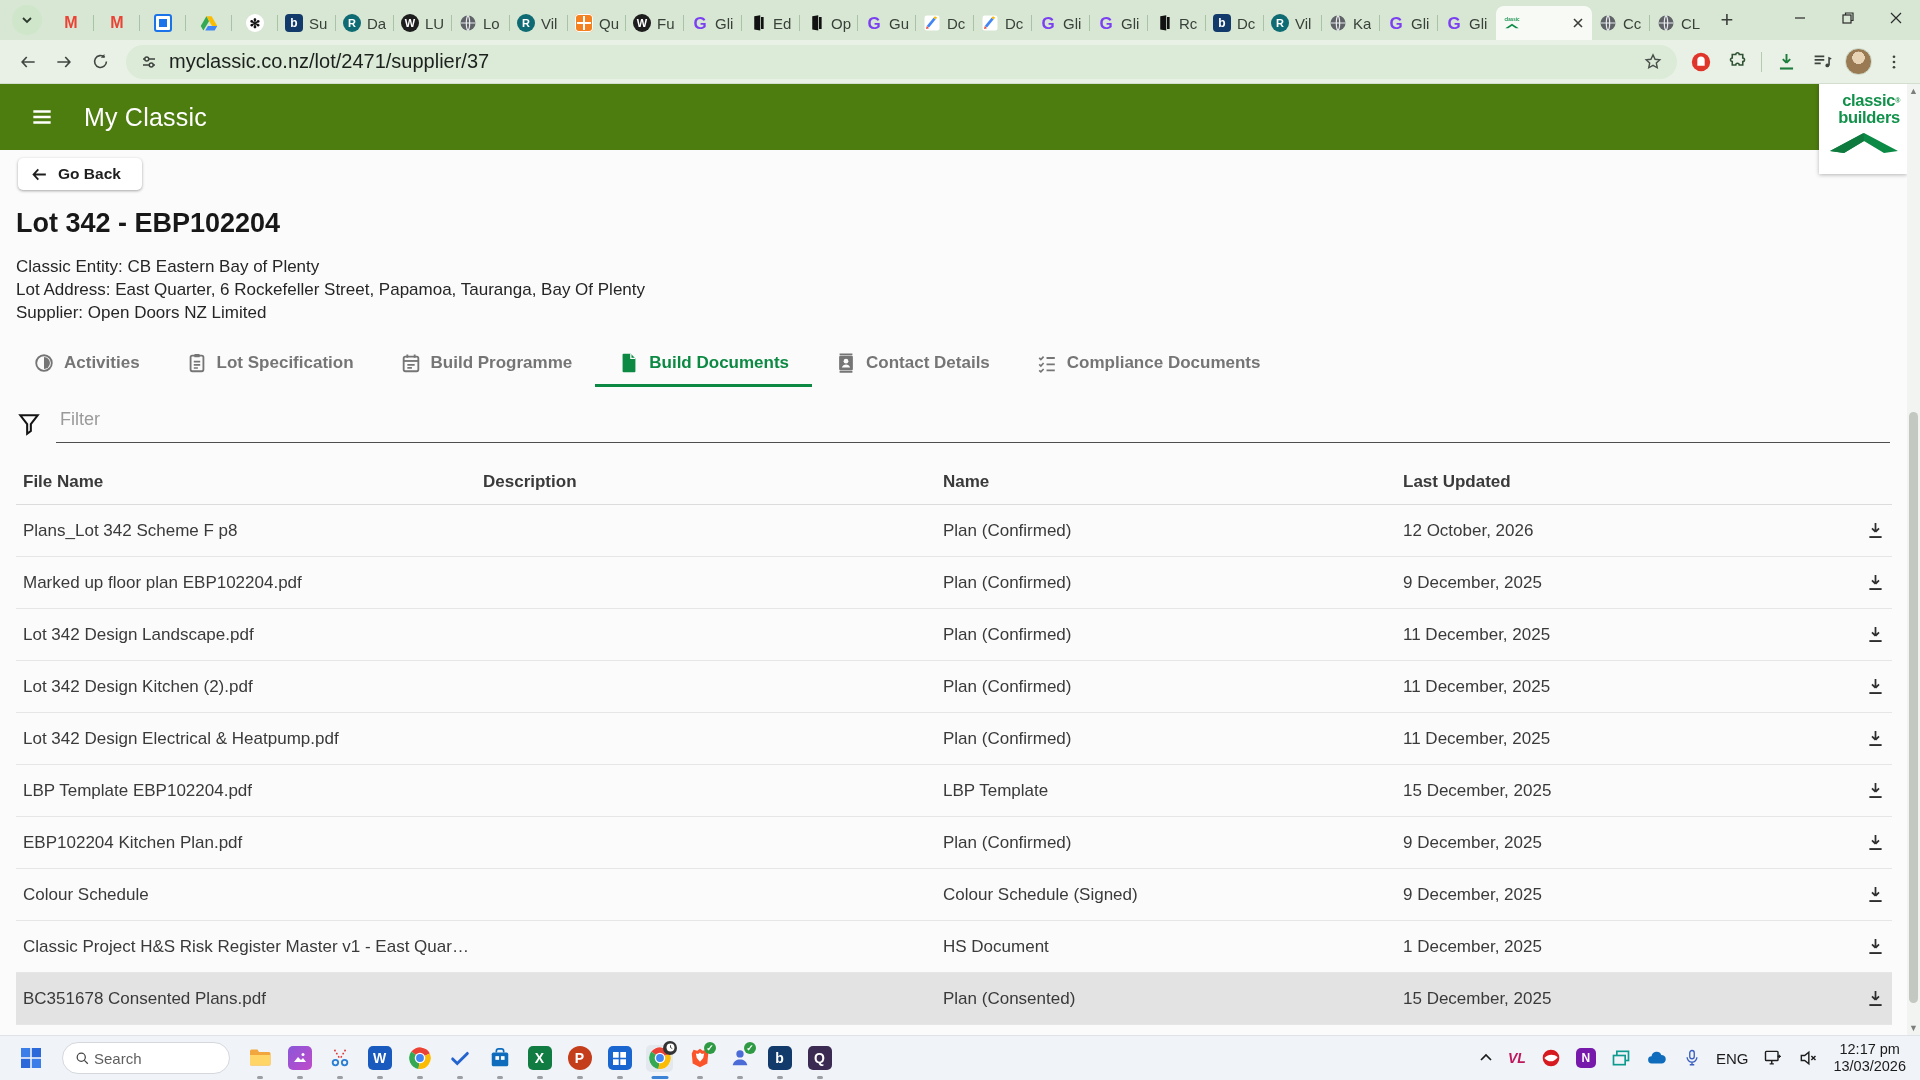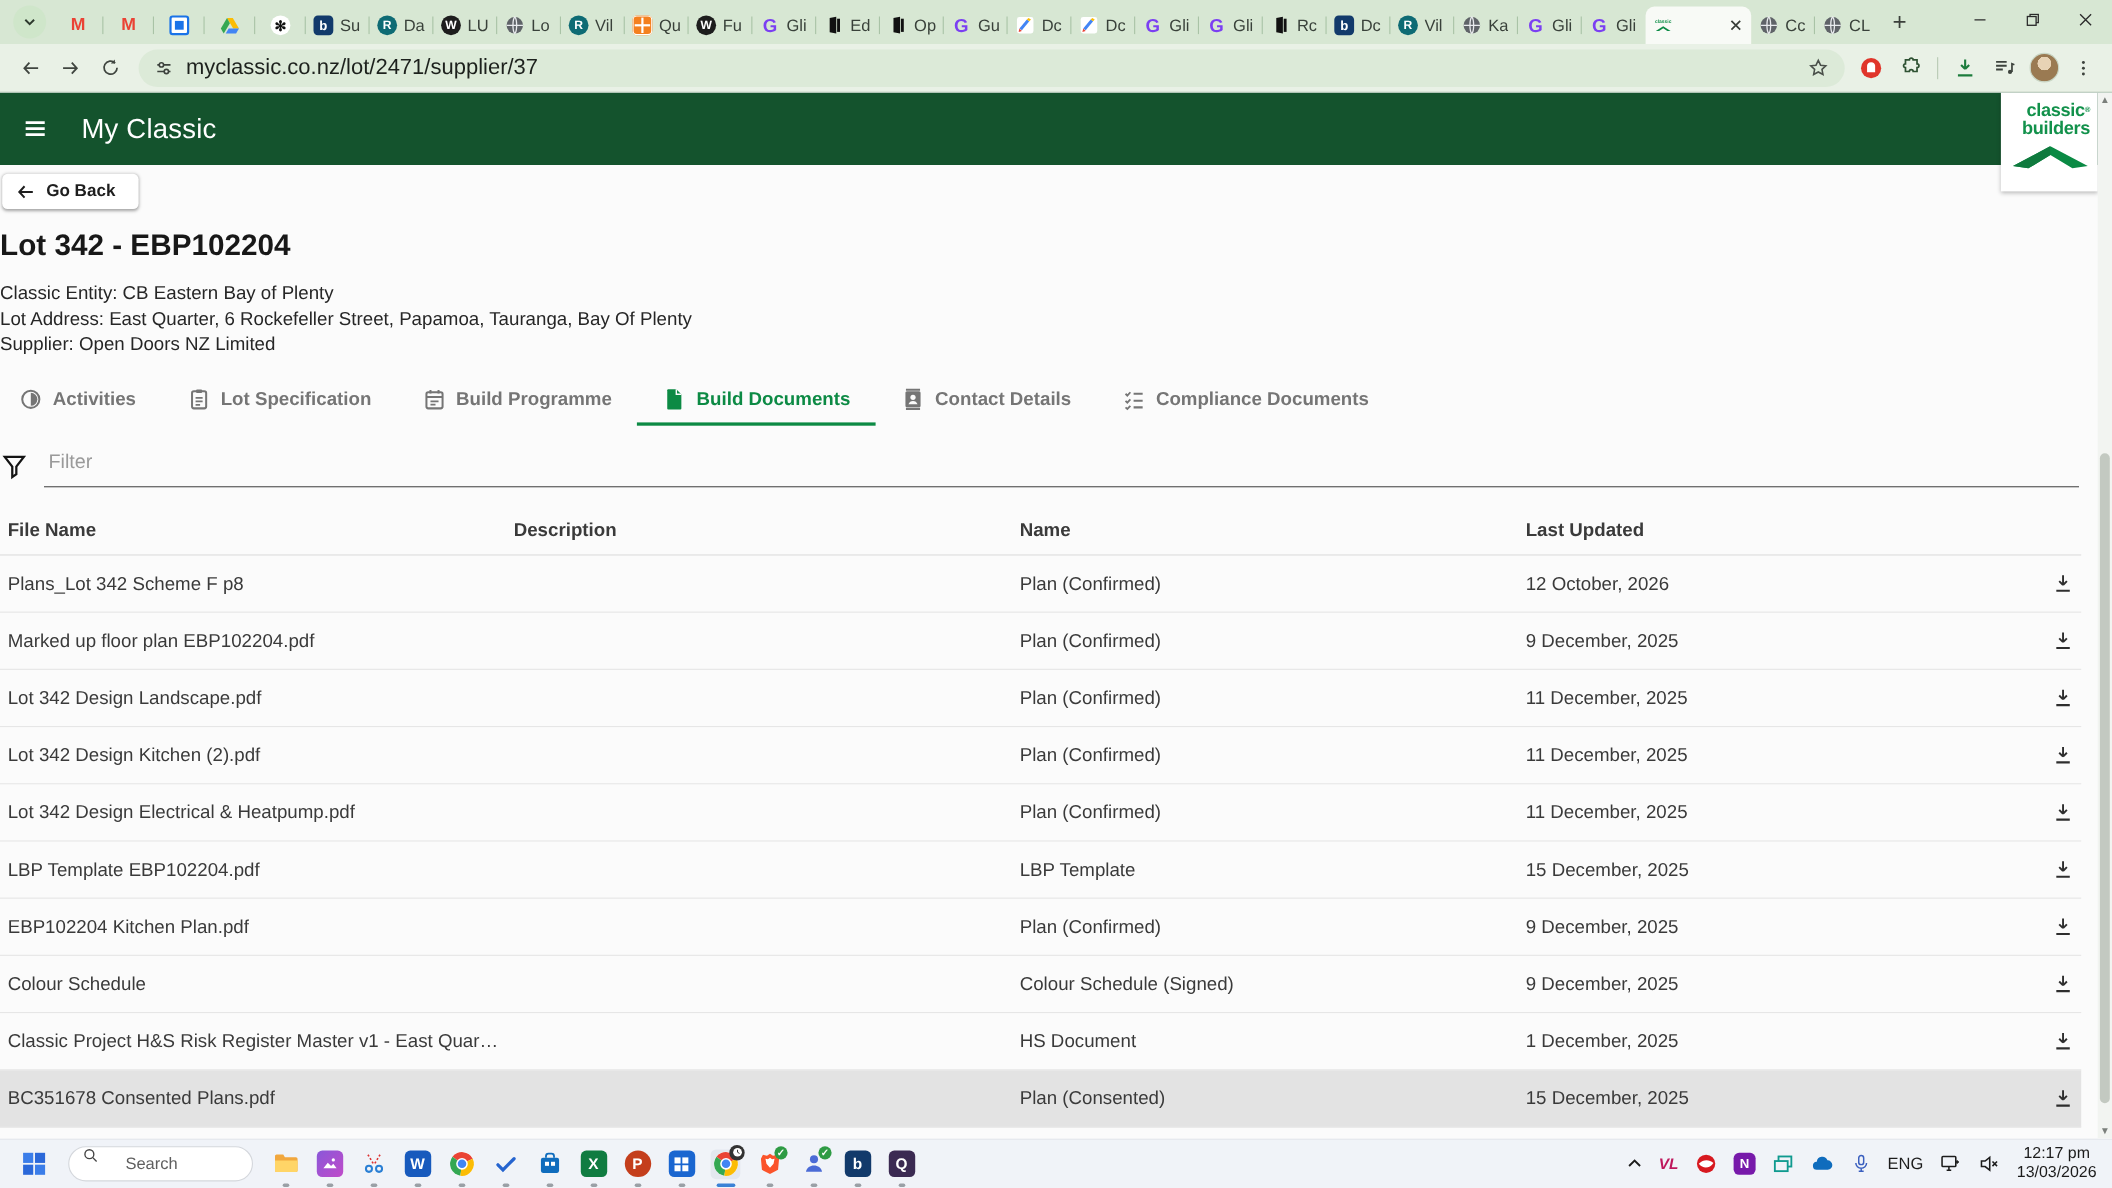--- a/index.html
+++ b/index.html
@@ -37,29 +37,29 @@
   .navbtn{width:36px;height:36px;border-radius:50%;display:flex;align-items:center;justify-content:center;flex:none;cursor:pointer}
   .omnibox{flex:1;height:34px;background:#dcead8;border-radius:17px;display:flex;align-items:center;padding:0 14px;gap:11px;margin:0 8px;min-width:0}
   .url{font-size:20px;color:#1d211d;white-space:nowrap;overflow:hidden;flex:1}
   .extarea{display:flex;align-items:center;gap:4px}
   .extbtn{width:32px;height:32px;display:flex;align-items:center;justify-content:center;cursor:pointer}
   .extsep{width:1px;height:20px;background:#b7c9b3;margin:0 4px}
   .avatar{width:27px;height:27px;border-radius:50%;background:radial-gradient(circle at 50% 35%,#e8d3b5 0 30%,#9a7a52 31% 100%);border:1px solid #c9d6c5}
 
   
   .page{position:relative;height:951px;background:#fbfbfb;overflow:hidden}
-  .appbar{height:66px;background:#14532d;display:flex;align-items:center;padding-left:16px}
+  .appbar{height:66px;background:#4d7c0f;display:flex;align-items:center;padding-left:26px}
   .appbar h2{color:#fff;font-size:25px;font-weight:500;letter-spacing:.2px;margin-left:26px}
   .menub{width:32px;height:32px;display:flex;align-items:center;justify-content:center;cursor:pointer}
   .logobox{position:absolute;top:0;right:13px;width:88px;height:90px;background:#fff;box-shadow:0 1px 4px rgba(0,0,0,.28);display:flex;flex-direction:column;align-items:flex-end;padding:8px 7px 5px;z-index:5}
   .logotxt{color:#12914b;font-weight:700;font-size:16.5px;line-height:17px;letter-spacing:-.3px;text-align:right}
   .logoreg{font-size:7px;vertical-align:top;color:#12914b}
   .logoroof{margin-top:5px}
 
-  .content{padding-left:0}
+  .content{padding-left:16px}
   .goback{margin-top:8px;margin-left:2px;width:124px;height:32px;background:#fff;border:none;border-radius:5px;box-shadow:0 1px 3px rgba(0,0,0,.35);display:flex;align-items:center;gap:9px;padding:0 12px;font-family:inherit;font-weight:700;font-size:15.5px;color:#1e1e1e;cursor:pointer}
   .ptitle{margin-top:18px;font-size:27px;font-weight:700;color:#181818}
   .meta{margin-top:16px;font-size:17px;color:#262626;line-height:23px}
 
   .apptabs{display:flex;margin-top:16px;margin-left:-6px}
   .atab{display:flex;align-items:center;gap:9px;padding:12px 23px 10px;font-size:17px;font-weight:600;color:#757575;border-bottom:3px solid transparent;cursor:pointer;white-space:nowrap}
   .atab.active{color:#0c8a44;border-bottom-color:#0c8a44}
   .atab svg{flex:none}
 
   .filterrow{display:flex;align-items:flex-end;margin-top:18px;padding-right:30px}
@@ -77,21 +77,21 @@
   .dlbtn{width:34px;height:34px;display:flex;align-items:center;justify-content:center;cursor:pointer;justify-self:end}
 
   .vscroll{position:absolute;right:0;top:0;width:13px;height:951px;background:#f2f4f1;z-index:6;display:flex;flex-direction:column;align-items:center}
   .varrow{height:14px;display:flex;align-items:center;justify-content:center;color:#7b7f7b;font-size:9px;flex:none}
   .vtrack{flex:1;width:100%;position:relative}
   .vthumb{position:absolute;left:2px;right:2px;top:34%;bottom:2%;background:#c3c9c1;border-radius:5px}
 
   
   .taskbar{height:45px;background:#f0f3f8;border-top:1px solid #dfe3e8;display:flex;align-items:center;padding:0 14px}
   .tbtn{width:34px;height:34px;display:flex;align-items:center;justify-content:center;border-radius:5px;cursor:pointer;flex:none}
-  .searchpill{width:168px;height:32px;margin-left:14px;background:#fff;border:1px solid #d4d7dc;border-radius:16px;display:flex;padding:0 12px;gap:24px;flex:none}
+  .searchpill{width:168px;height:32px;margin-left:14px;background:#fff;border:1px solid #d4d7dc;border-radius:16px;display:flex;align-items:center;padding:0 12px;gap:4px;flex:none}
   .searchpill input{border:none;outline:none;width:100px;font-family:inherit;font-size:15px;color:#444;background:transparent}
   .searchpill input::placeholder{color:#5f5f5f}
   .tbicons{display:flex;align-items:center;gap:13px;margin-left:16px}
   .tbi{width:27px;height:27px;position:relative;display:flex;align-items:center;justify-content:center;cursor:pointer}
   .tbi.run::after{content:"";position:absolute;bottom:-7px;left:50%;transform:translateX(-50%);width:6px;height:3px;border-radius:2px;background:#9aa0a6}
   .tbi.activeapp{background:#e3e8ef;border-radius:5px}
   .tbi.activeapp::after{content:"";position:absolute;bottom:-7px;left:50%;transform:translateX(-50%);width:17px;height:3px;border-radius:2px;background:#3b82d6}
   .sq{width:24px;height:24px;border-radius:5px;display:flex;align-items:center;justify-content:center;color:#fff;font-weight:700;font-size:14px}
   .badge{position:absolute;right:-3px;top:-3px;width:12px;height:12px;border-radius:50%;background:#2e9b44;color:#fff;font-size:9px;display:flex;align-items:center;justify-content:center;font-weight:700}
   .clockbadge{position:absolute;right:-4px;top:-4px;width:14px;height:14px;border-radius:50%;background:#333;display:flex;align-items:center;justify-content:center}

